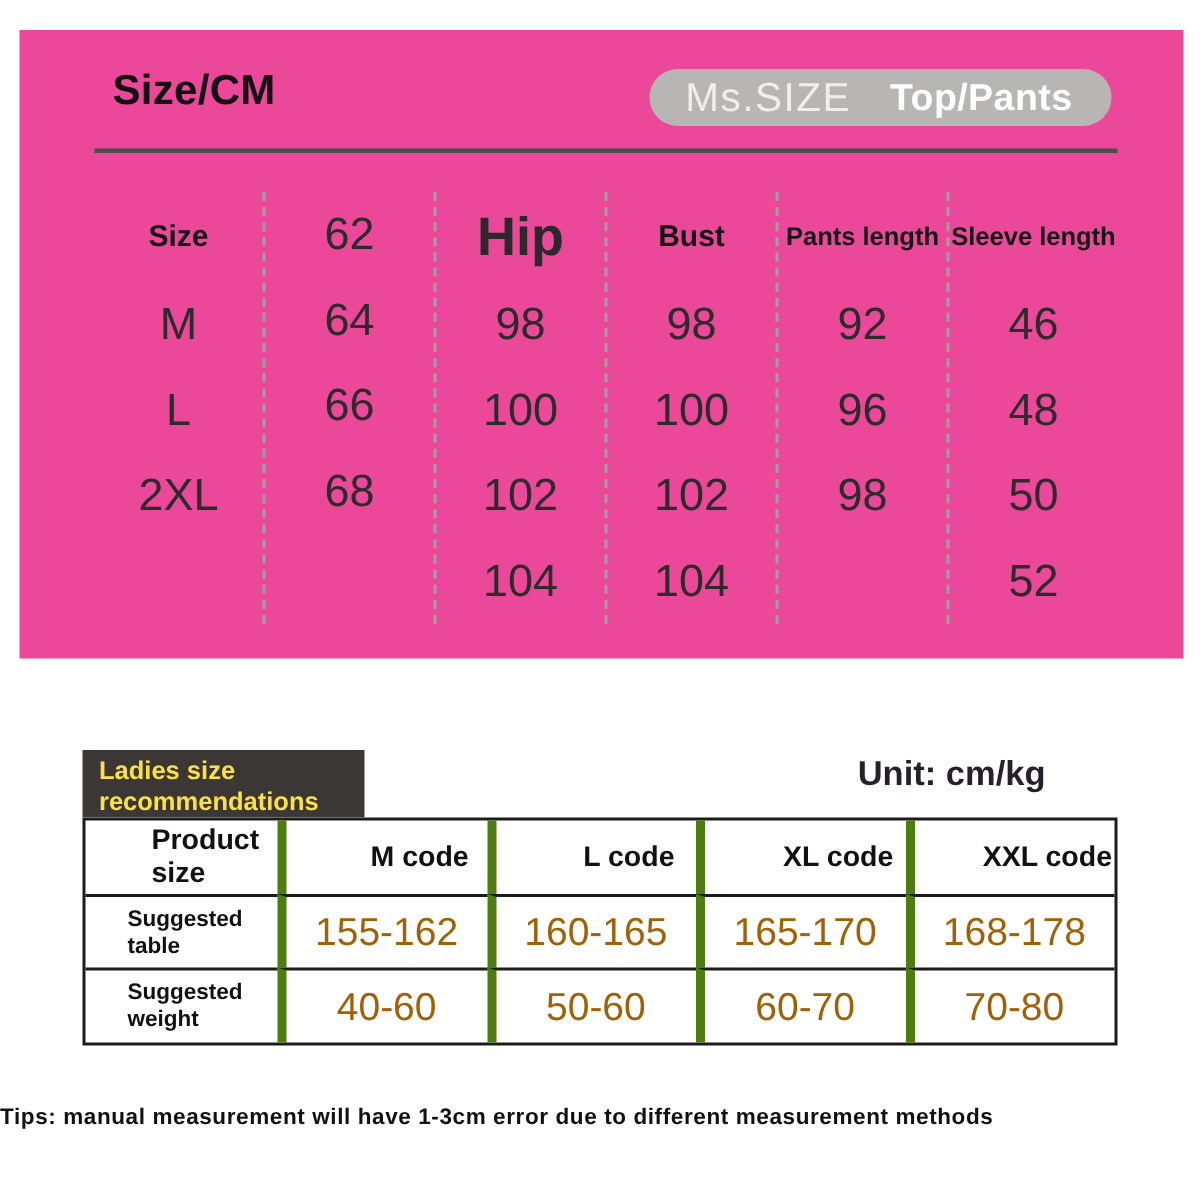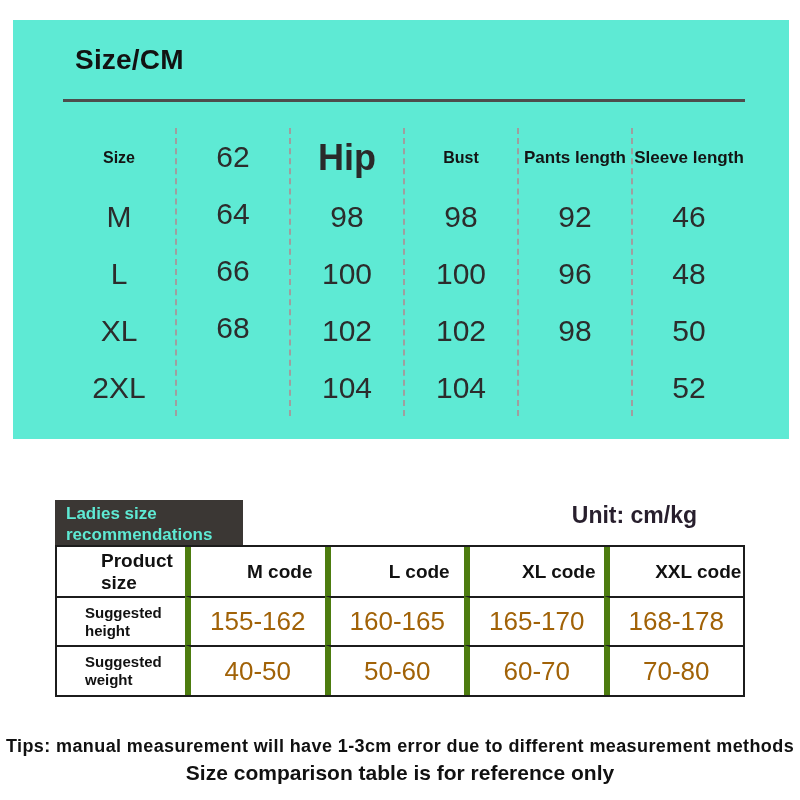--- a/index.html
+++ b/index.html
@@ -11,21 +11,21 @@
     position: relative;
     overflow: hidden;
   }
   .canvas { position: absolute; inset: 0; }
 
   
   .top-card {
     position: absolute;
     left: 13px; top: 20px;
     width: 776px; height: 419px;
-    background: #5eead4;
+    background: #ec4899;
   }
   .title {
     position: absolute;
     left: 62px; top: 24px;
     margin: 0;
     font-size: 28px; font-weight: 700;
     color: #121212;
     letter-spacing: 0.2px;
   }
   .badge {
@@ -60,37 +60,37 @@
     position: absolute;
     left: 50px; top: 108px;
     width: 682px;
     display: flex;
   }
   .sg-col { flex: 1 1 0; display: flex; flex-direction: column; }
   .sg-col.sep { border-left: 2px dashed #9f9f9f; }
   .hcell {
     height: 60px;
     display: flex; align-items: center; justify-content: center;
-    font-size: 16px; font-weight: 700; color: #141414;
+    font-size: 20px; font-weight: 700; color: #141414;
   }
   .hcell.hip { font-size: 36px; font-weight: 700; color: #2a2a2a; }
   .hcell.small { font-size: 17px; }
   .vcell {
     height: 57px;
     display: flex; align-items: center; justify-content: center;
     font-size: 30px; font-weight: 400; color: #2c2c2c;
   }
 
   
   .rec-label {
     position: absolute;
     left: 55px; top: 500px;
     width: 188px; height: 45px;
     background: #3b3734;
-    color: #5eead4;
+    color: #fde047;
     font-size: 17px; font-weight: 700;
     line-height: 1.24;
     padding: 3px 0 0 11px;
     box-sizing: border-box;
   }
   .unit {
     position: absolute;
     right: 103px; top: 502px;
     font-size: 23px; font-weight: 700;
     color: #281f2d;
@@ -121,51 +121,53 @@
     justify-content: flex-start;
     padding-left: 12px;
     width: 84px;
   }
   .rt-val { font-size: 26px; font-weight: 400; color: #a16207; }
 
   
   .tips {
     position: absolute;
     left: 0; top: 736px; width: 100%;
-    text-align: center;
-    font-size: 18px; font-weight: 700;
+    font-size: 15px; font-weight: 700;
     letter-spacing: 0.4px;
     color: #111111;
   }
   .note {
     position: absolute;
     left: 0; top: 761px; width: 100%;
     text-align: center;
     font-size: 21px; font-weight: 700;
     color: #111111;
   }
 </style>
 </head>
 <body>
 
 <div class="canvas">
 
   <section class="top-card">
     <h1 class="title">Size/CM</h1>
 
+    <div class="badge">
+      <span class="badge-brand">Ms.SIZE</span>
+      <span class="badge-cat">Top/Pants</span>
+    </div>
 
     <div class="divider"></div>
 
     <div class="size-grid">
 
       <div class="sg-col">
         <div class="hcell">Size</div>
         <div class="vcell">M</div>
         <div class="vcell">L</div>
-        <div class="vcell">XL</div>
         <div class="vcell">2XL</div>
       </div>
 
       <div class="sg-col sep">
         <div class="vcell">62</div>
         <div class="vcell">64</div>
         <div class="vcell">66</div>
         <div class="vcell">68</div>
       </div>
 
@@ -212,32 +214,31 @@
 
   <div class="rec-table">
 
     <div class="rt-cell rt-head fc fr">Product size</div>
     <div class="rt-cell rt-head fr">M code</div>
     <div class="rt-cell rt-head fr">L code</div>
     <div class="rt-cell rt-head fr">XL code</div>
     <div class="rt-cell rt-head fr">XXL code</div>
 
     <div class="rt-cell fc">
-        <span class="rt-label">Suggested height</span>
+        <span class="rt-label">Suggested table</span>
       </div>
     <div class="rt-cell rt-val">155-162</div>
     <div class="rt-cell rt-val">160-165</div>
     <div class="rt-cell rt-val">165-170</div>
     <div class="rt-cell rt-val">168-178</div>
 
     <div class="rt-cell fc">
         <span class="rt-label">Suggested weight</span>
       </div>
-    <div class="rt-cell rt-val">40-50</div>
+    <div class="rt-cell rt-val">40-60</div>
     <div class="rt-cell rt-val">50-60</div>
     <div class="rt-cell rt-val">60-70</div>
     <div class="rt-cell rt-val">70-80</div>
   </div>
 
   <div class="tips">Tips: manual measurement will have 1-3cm error due to different measurement methods</div>
-  <div class="note">Size comparison table is for reference only</div>
 
 </div>
 
 </body></html>

